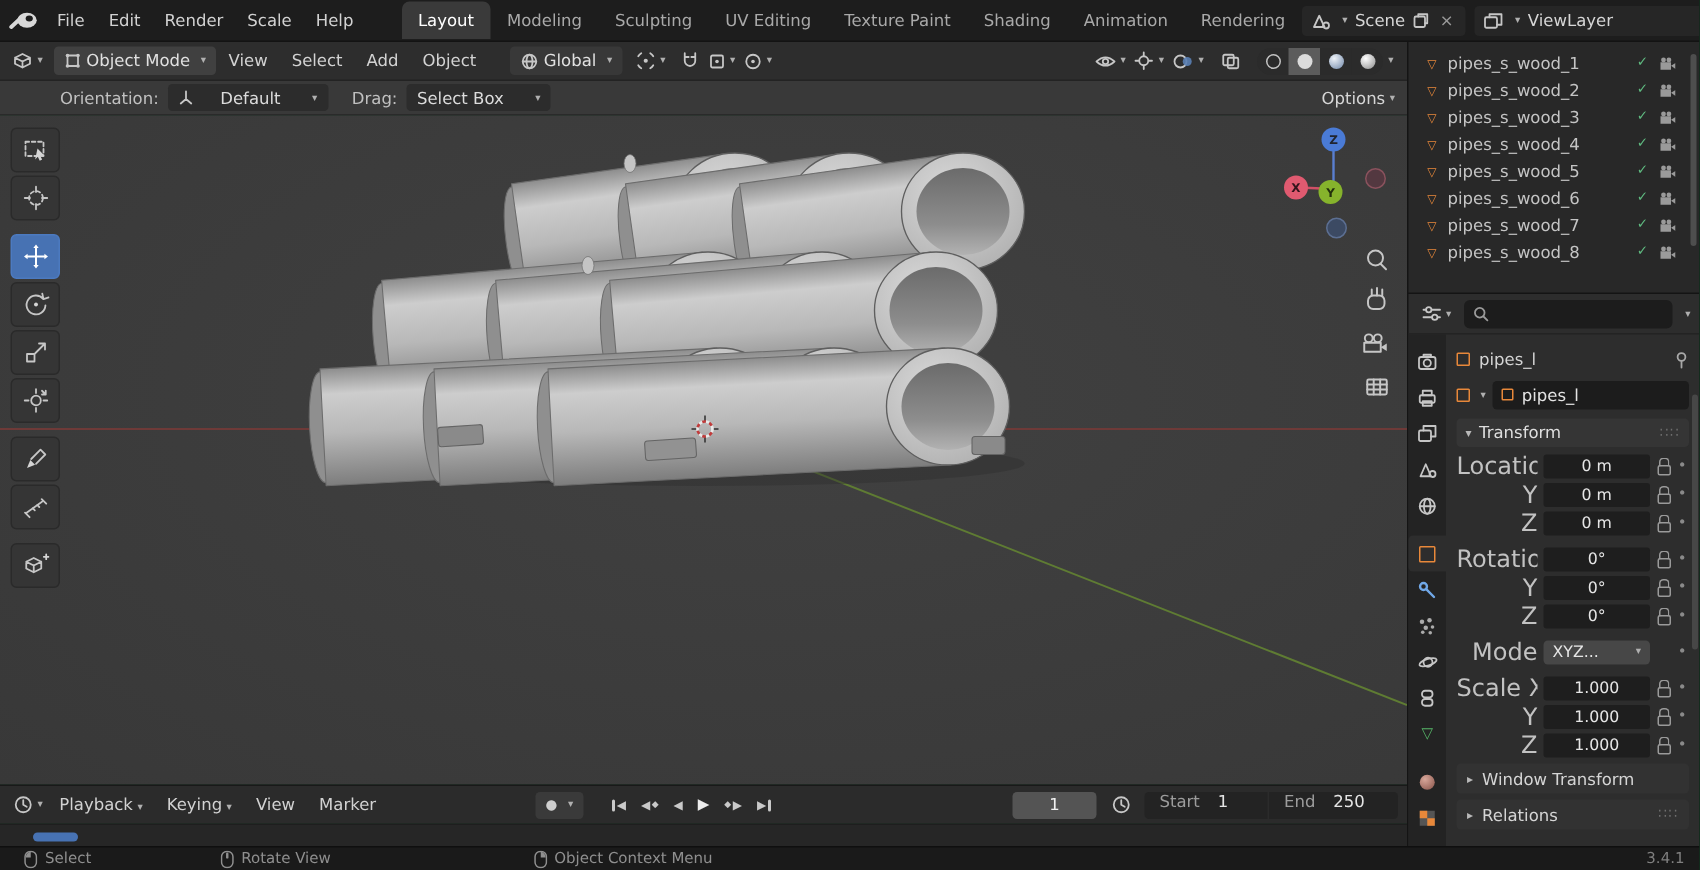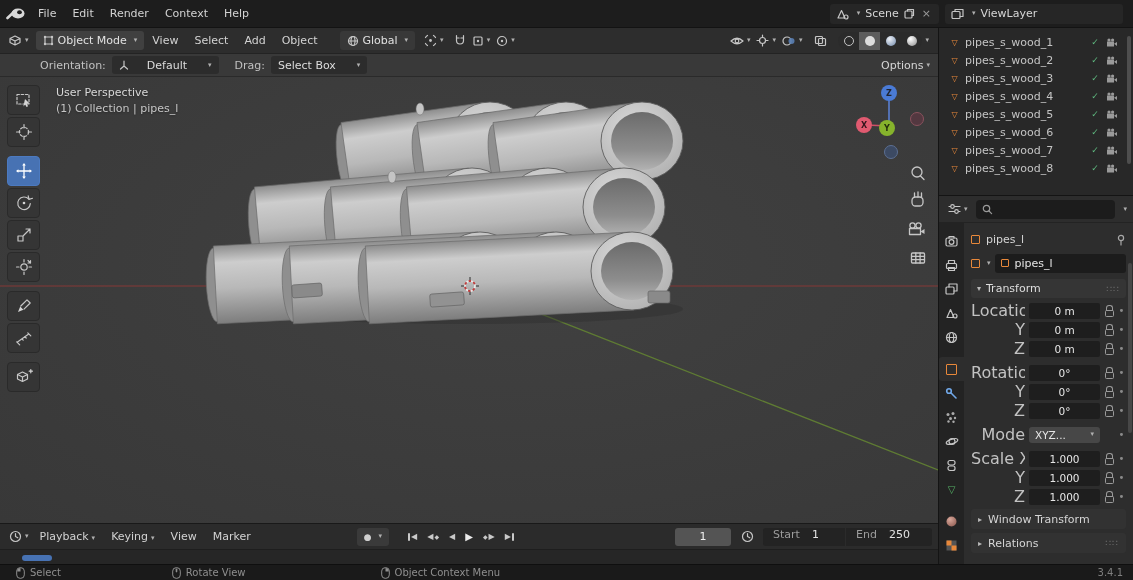--- a/index.html
+++ b/index.html
@@ -118,22 +118,32 @@
     <span class="ic" style="margin-right:4px">
       <svg width="20" height="15" viewBox="0 0 20 15">
           <ellipse cx="12" cy="7.5" rx="6.5" ry="5" fill="#d8d8d8"></ellipse>
           <ellipse cx="13.5" cy="6.3" rx="2.4" ry="2" fill="#1d1d1d"></ellipse>
           <path d="M1.5,12 L9,5" stroke="#d8d8d8" stroke-width="2.6" fill="none" stroke-linecap="round"></path>
         </svg>
     </span>
     <span class="mi">File</span>
     <span class="mi">Edit</span>
     <span class="mi">Render</span>
-    <span class="mi">Context</span>
+    <span class="mi">Scale</span>
     <span class="mi">Help</span>
+    <div class="tabs">
+      <span class="tab active">Layout</span>
+      <span class="tab">Modeling</span>
+      <span class="tab">Sculpting</span>
+      <span class="tab">UV Editing</span>
+      <span class="tab">Texture Paint</span>
+      <span class="tab">Shading</span>
+      <span class="tab">Animation</span>
+      <span class="tab">Rendering</span>
+    </div>
     <div class="tbright">
       <div class="selector">
         <span class="ic ln">
           <svg width="13" height="12" viewBox="0 0 13 12">
               <path d="M2,10 L5.5,2.5 L9,10 Z"></path>
               <circle cx="10" cy="9" r="2"></circle>
             </svg>
         </span>
         <span class="chev">▾</span>
         <span class="nm">Scene</span>
@@ -284,24 +294,20 @@
     </div>
     <span class="sp"></span>
     <span style="display:flex;align-items:center;color:#d6d6d6">
       <span>Options</span>
       <span class="chev">▾</span>
     </span>
   </div>
 
   <div class="viewport">
 
-    <div class="vp-ovl">
-      <div>User Perspective</div>
-      <div class="l2">(1) Collection | pipes_l</div>
-    </div>
 
     <div class="vtool">
       <div class="vbtn ln">
         <svg width="18" height="18" viewBox="0 0 18 18">
             <rect x="2" y="3.5" width="12" height="9.5" stroke-dasharray="2.4 1.8"></rect>
             <path d="M10,8 l4.6,4.6 -2.8,0.2 1.3,2.5 -1.6,0.8 -1.3,-2.6 -1.8,1.9 z" fill="#d5d5d5" stroke="none"></path>
           </svg>
       </div>
       <div class="vbtn ln">
         <svg width="18" height="18" viewBox="0 0 18 18">
@@ -885,21 +891,21 @@
   <div class="statusbar">
     <div class="sgrp" style="margin-left:6px">
       <span class="ic">
         <svg width="9" height="12" viewBox="0 0 9 12">
             <rect x="0.7" y="0.7" width="7.6" height="10.6" rx="3.4" fill="none" stroke="#8f8f8f"></rect>
             <path d="M1.2,4.6 a3.3,3.8 0 0 1 3.3,-3.7 v3.7 z" fill="#8f8f8f"></path>
           </svg>
       </span>
       <span>Select</span>
     </div>
-    <div class="sgrp" style="margin-left:111px">
+    <div class="sgrp" style="margin-left:86px">
       <span class="ic">
         <svg width="9" height="12" viewBox="0 0 9 12">
             <rect x="0.7" y="0.7" width="7.6" height="10.6" rx="3.4" fill="none" stroke="#8f8f8f"></rect>
             <rect x="3.7" y="1.4" width="1.6" height="4" rx="0.8" fill="#8f8f8f"></rect>
           </svg>
       </span>
       <span>Rotate View</span>
     </div>
     <div class="sgrp" style="margin-left:135px">
       <span class="ic">

